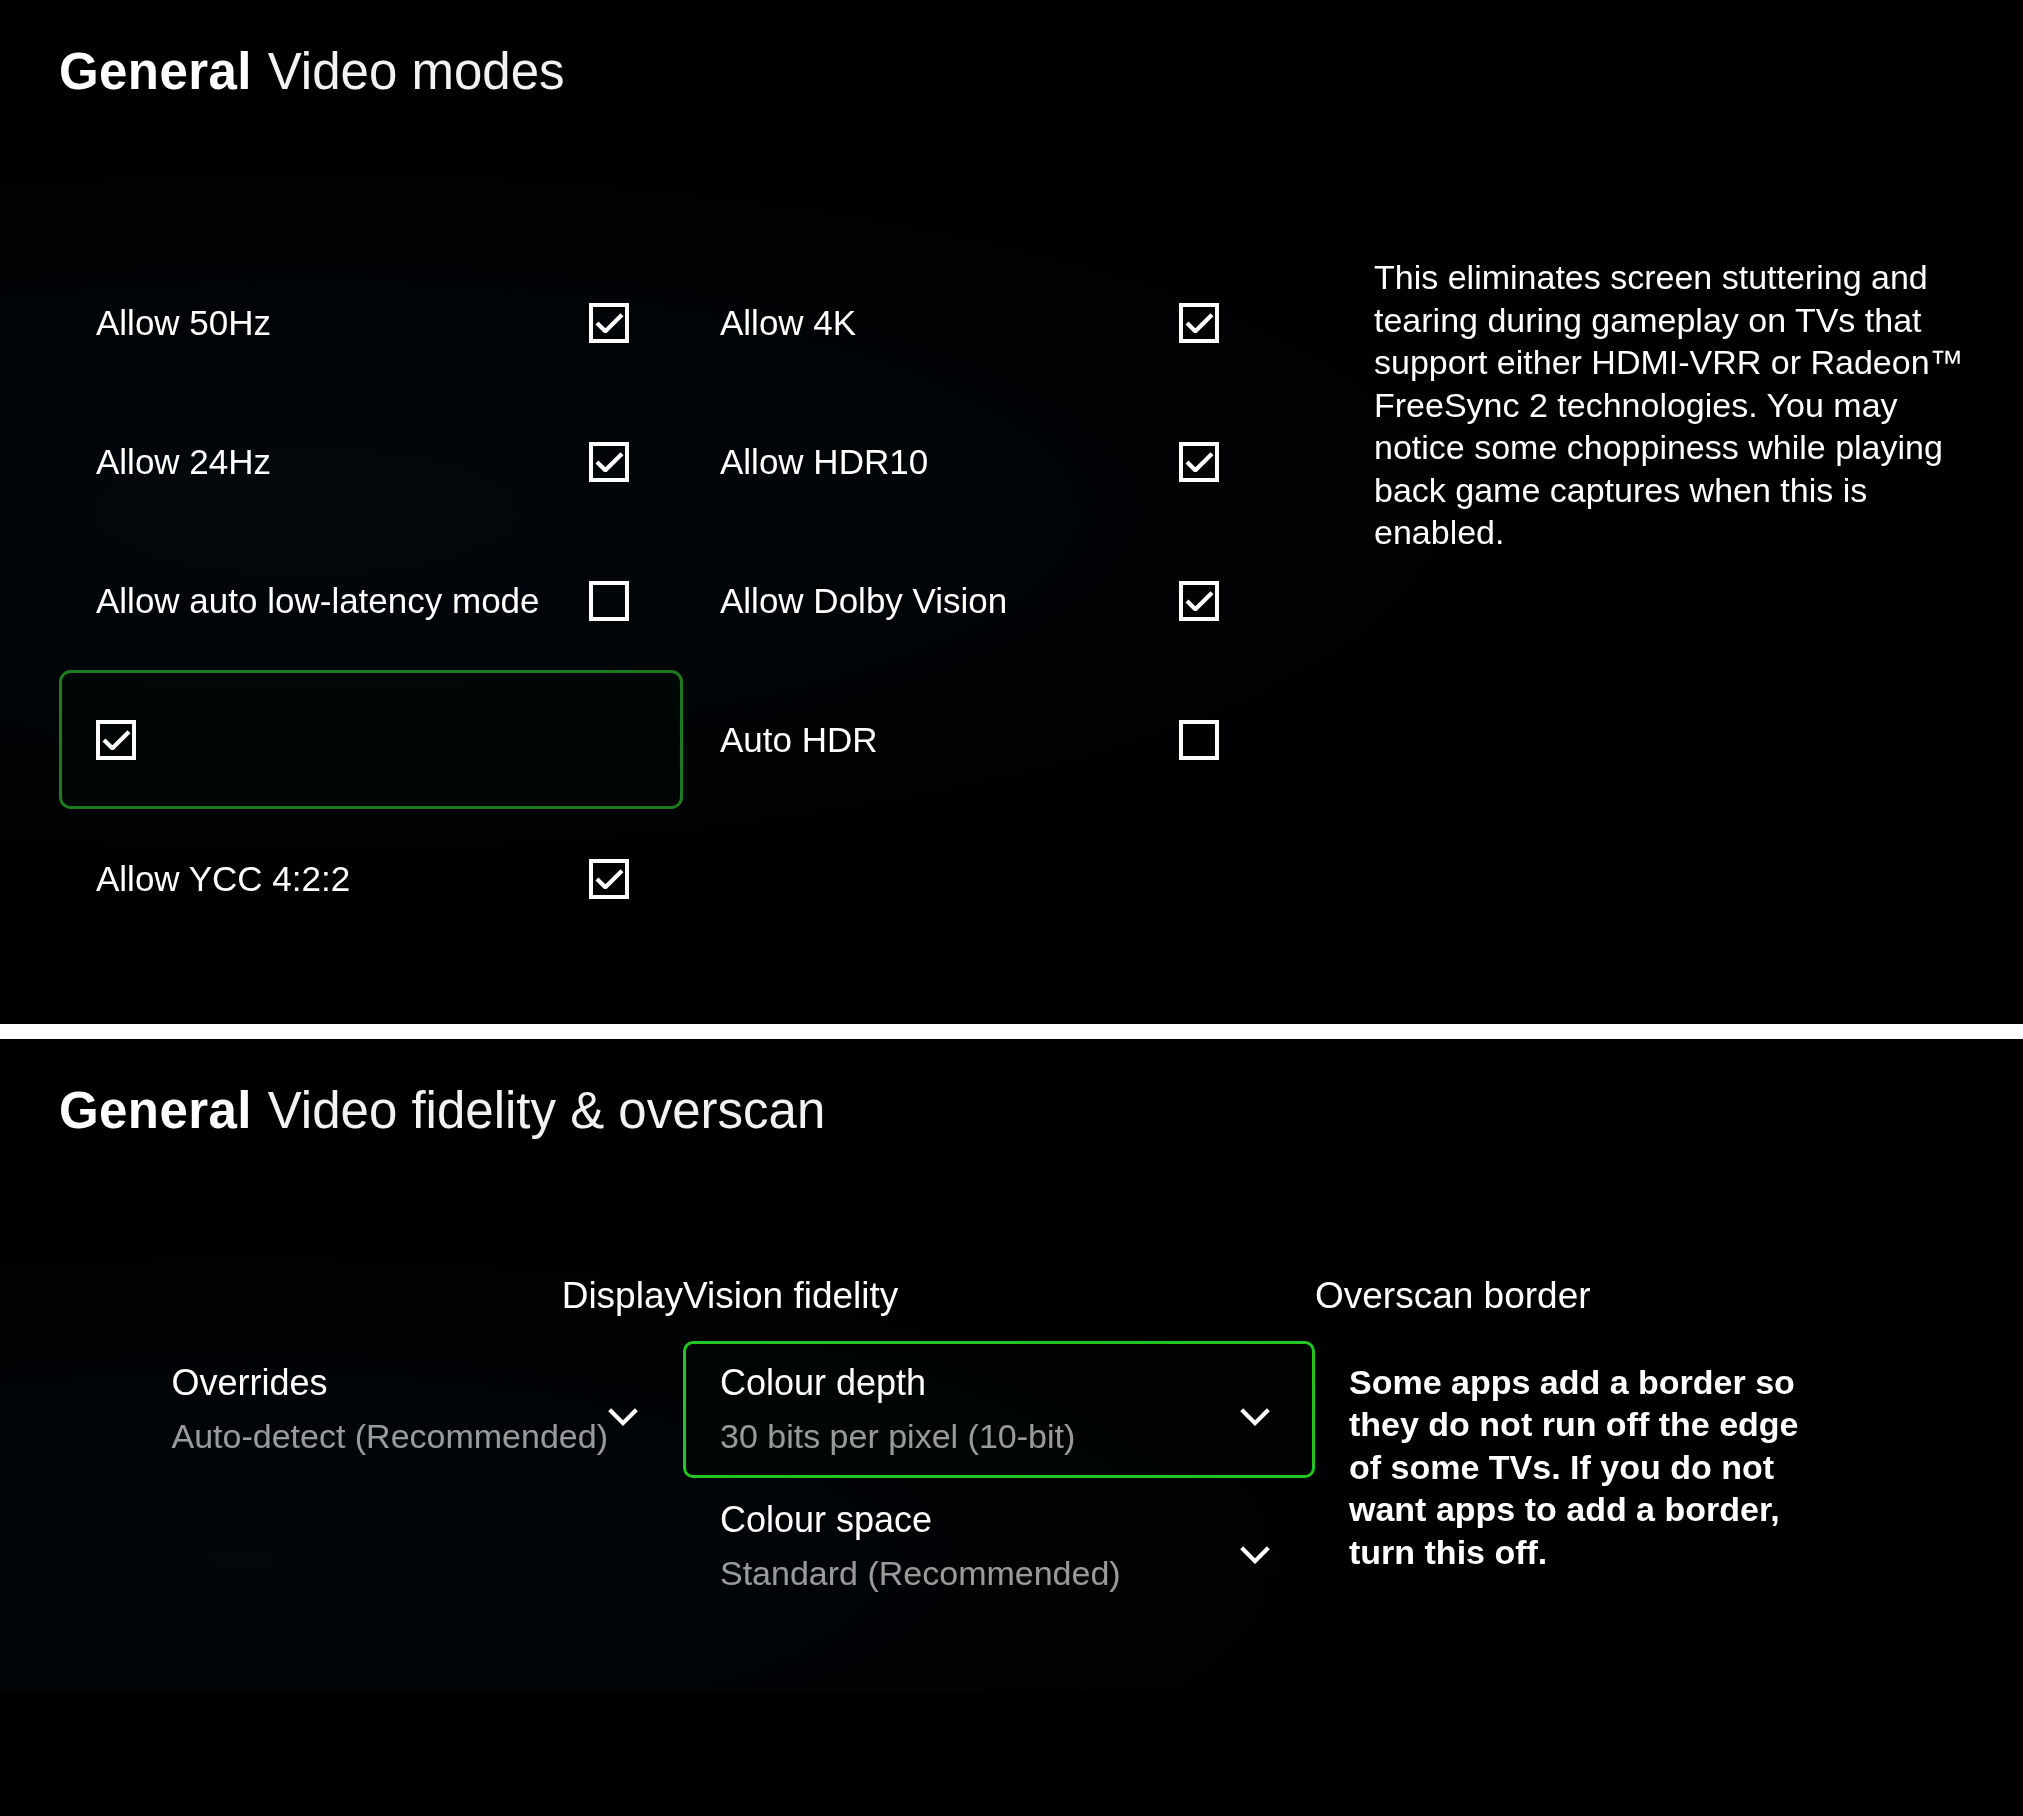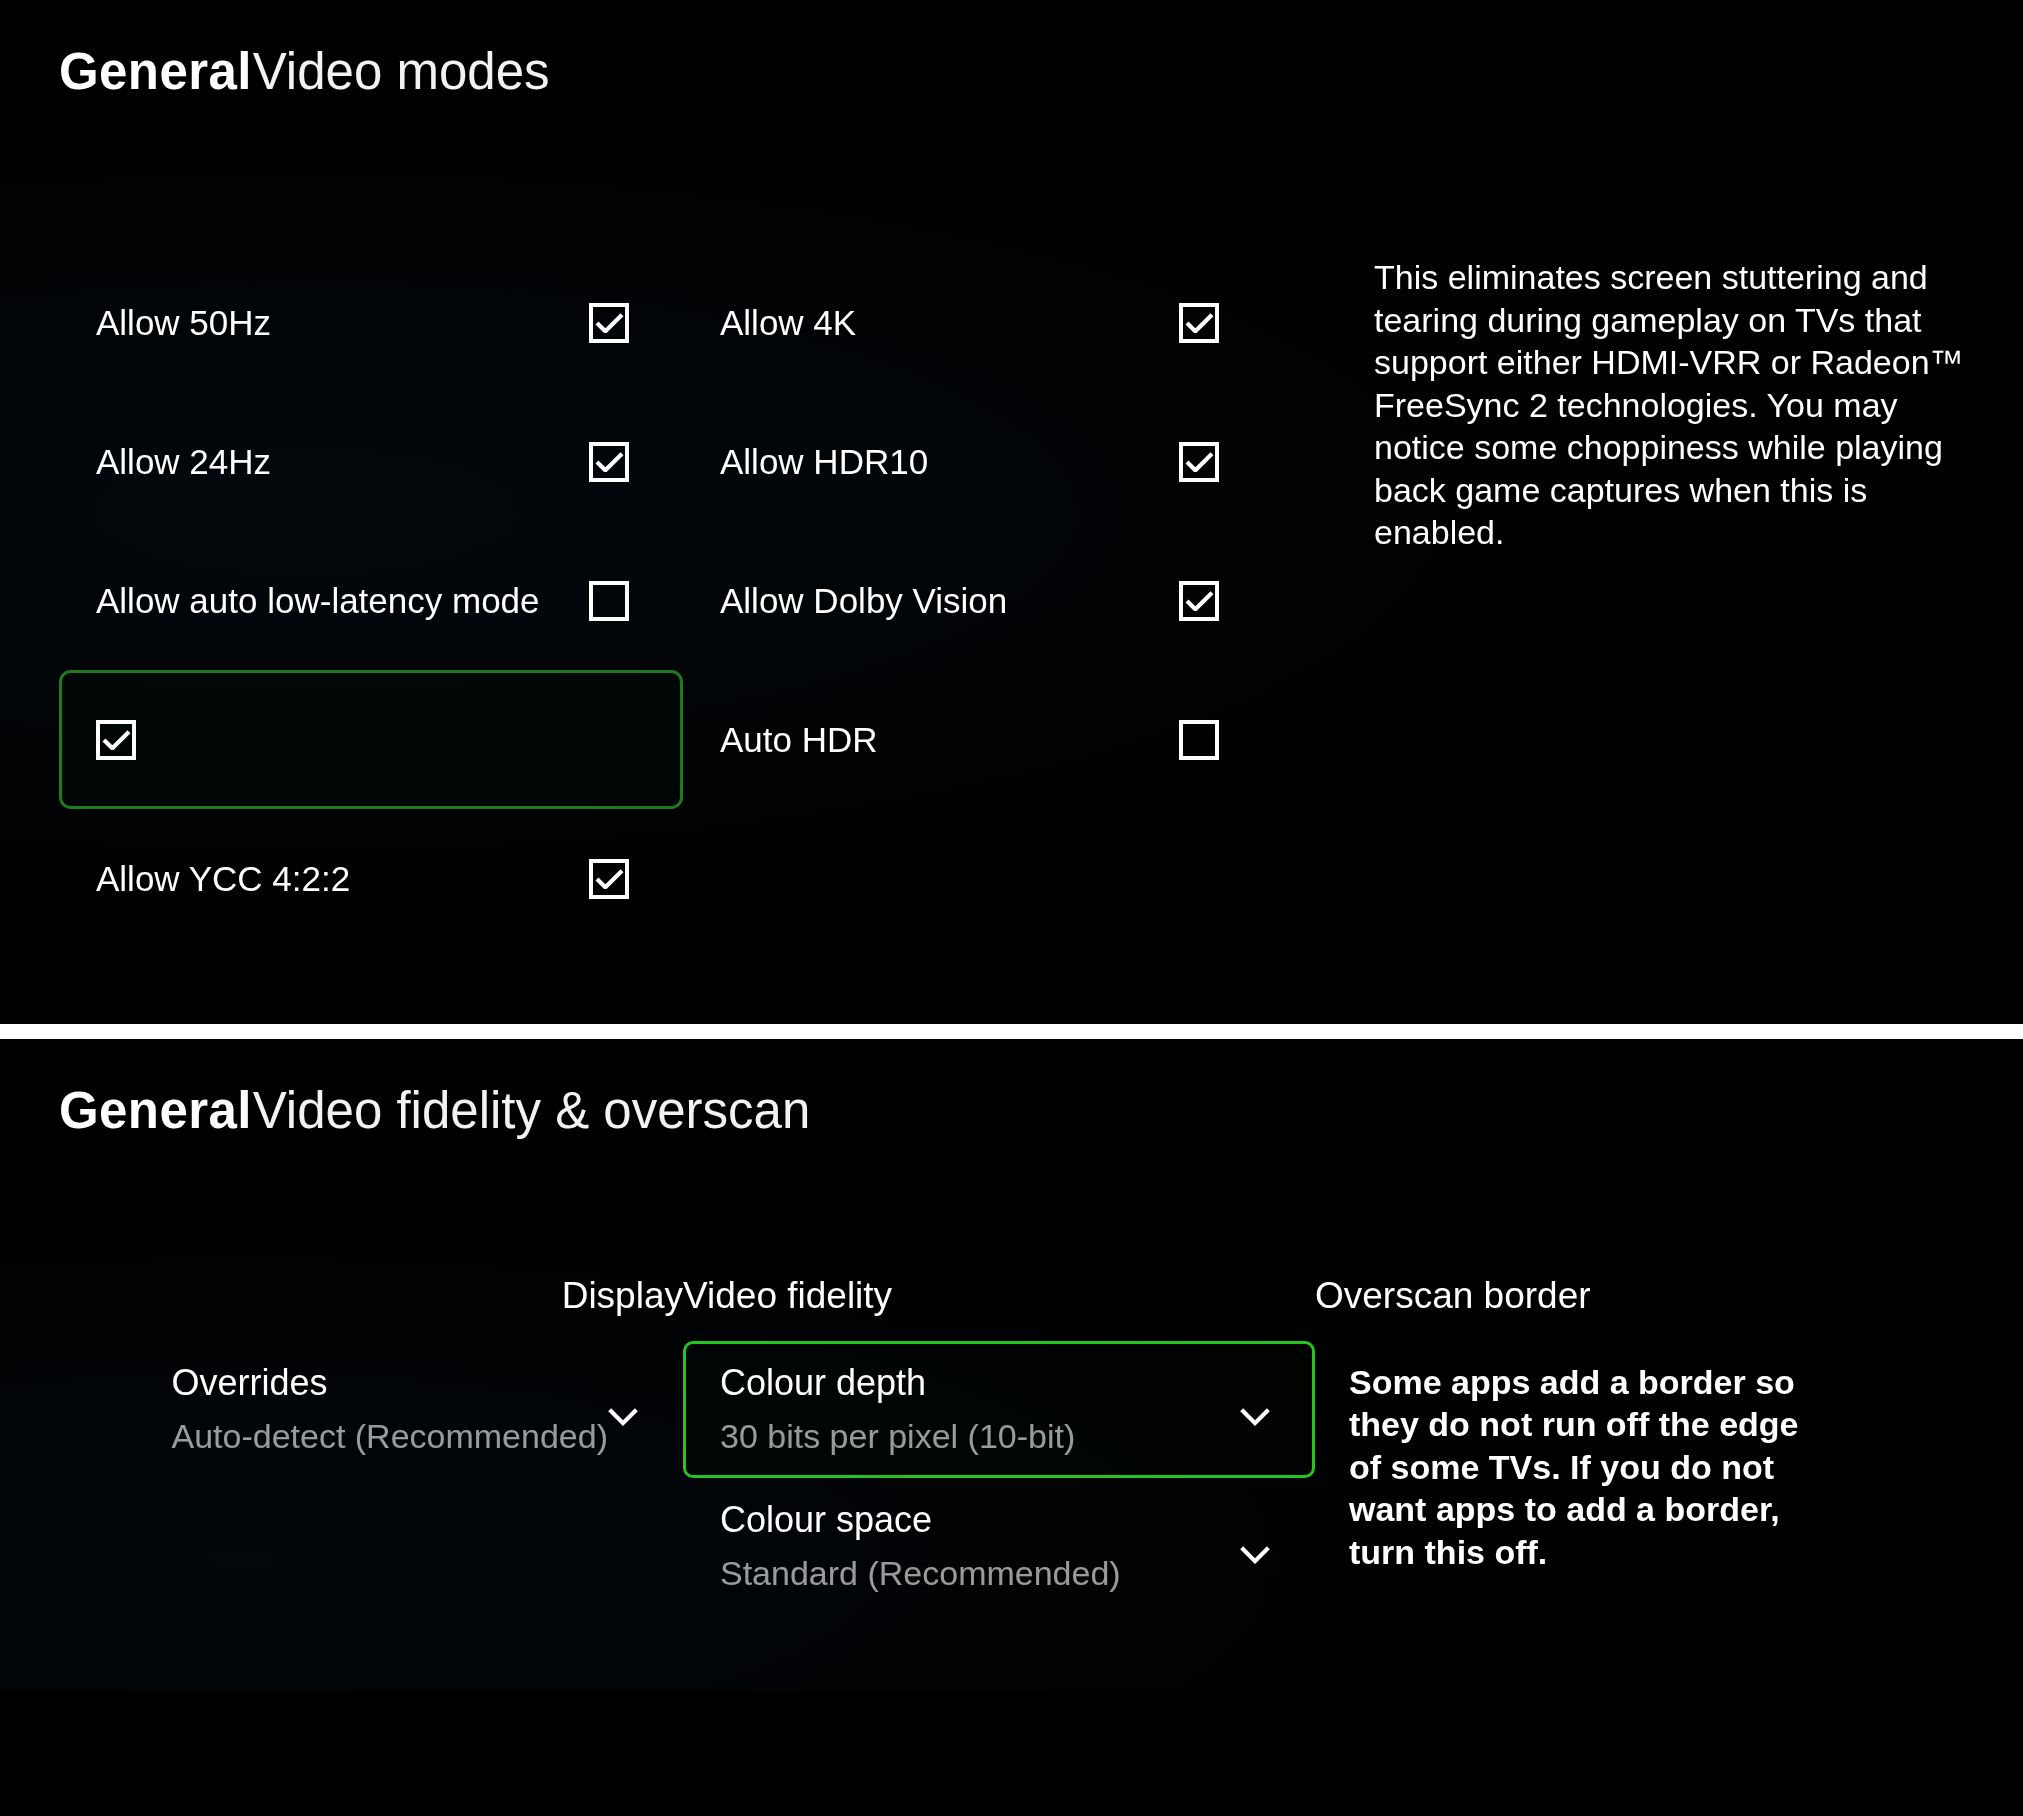--- a/index.html
+++ b/index.html
@@ -25,21 +25,21 @@
     .panel-bottom {
       background: radial-gradient(ellipse at 12% 80%, rgba(10,30,50,0.22) 0%, rgba(0,0,0,1) 55%);
     }
     .divider {
       height: 15px;
       background: #fff;
     }
     .header {
       display: flex;
       align-items: baseline;
-      gap: 1px;
+      gap: 16px;
       margin-bottom: 152px;
     }
     .panel-bottom .header {
       margin-bottom: 135px;
     }
     .header-main {
       font-weight: 700;
       font-size: 51px;
       letter-spacing: 0.4px;
     }
@@ -252,21 +252,21 @@
               <span class="dropdown-label">Overrides</span>
               <span class="dropdown-value">Auto-detect (Recommended)</span>
             </div>
             <svg class="chevron" viewBox="0 0 36 22">
               <polyline points="2,2 18,18 34,2" fill="none" stroke="#fff" stroke-width="5"></polyline>
             </svg>
           </div>
         </div>
     </div>
     <div class="fidelity-col fc2">
-      <div class="section-title">Video fidelity</div>
+      <div class="section-title">Vision fidelity</div>
       <div id="fidelity-drops">
           <div class="dropdown selected">
             <div class="dropdown-texts">
               <span class="dropdown-label">Colour depth</span>
               <span class="dropdown-value">30 bits per pixel (10-bit)</span>
             </div>
             <svg class="chevron" viewBox="0 0 36 22">
               <polyline points="2,2 18,18 34,2" fill="none" stroke="#fff" stroke-width="5"></polyline>
             </svg>
           </div>

